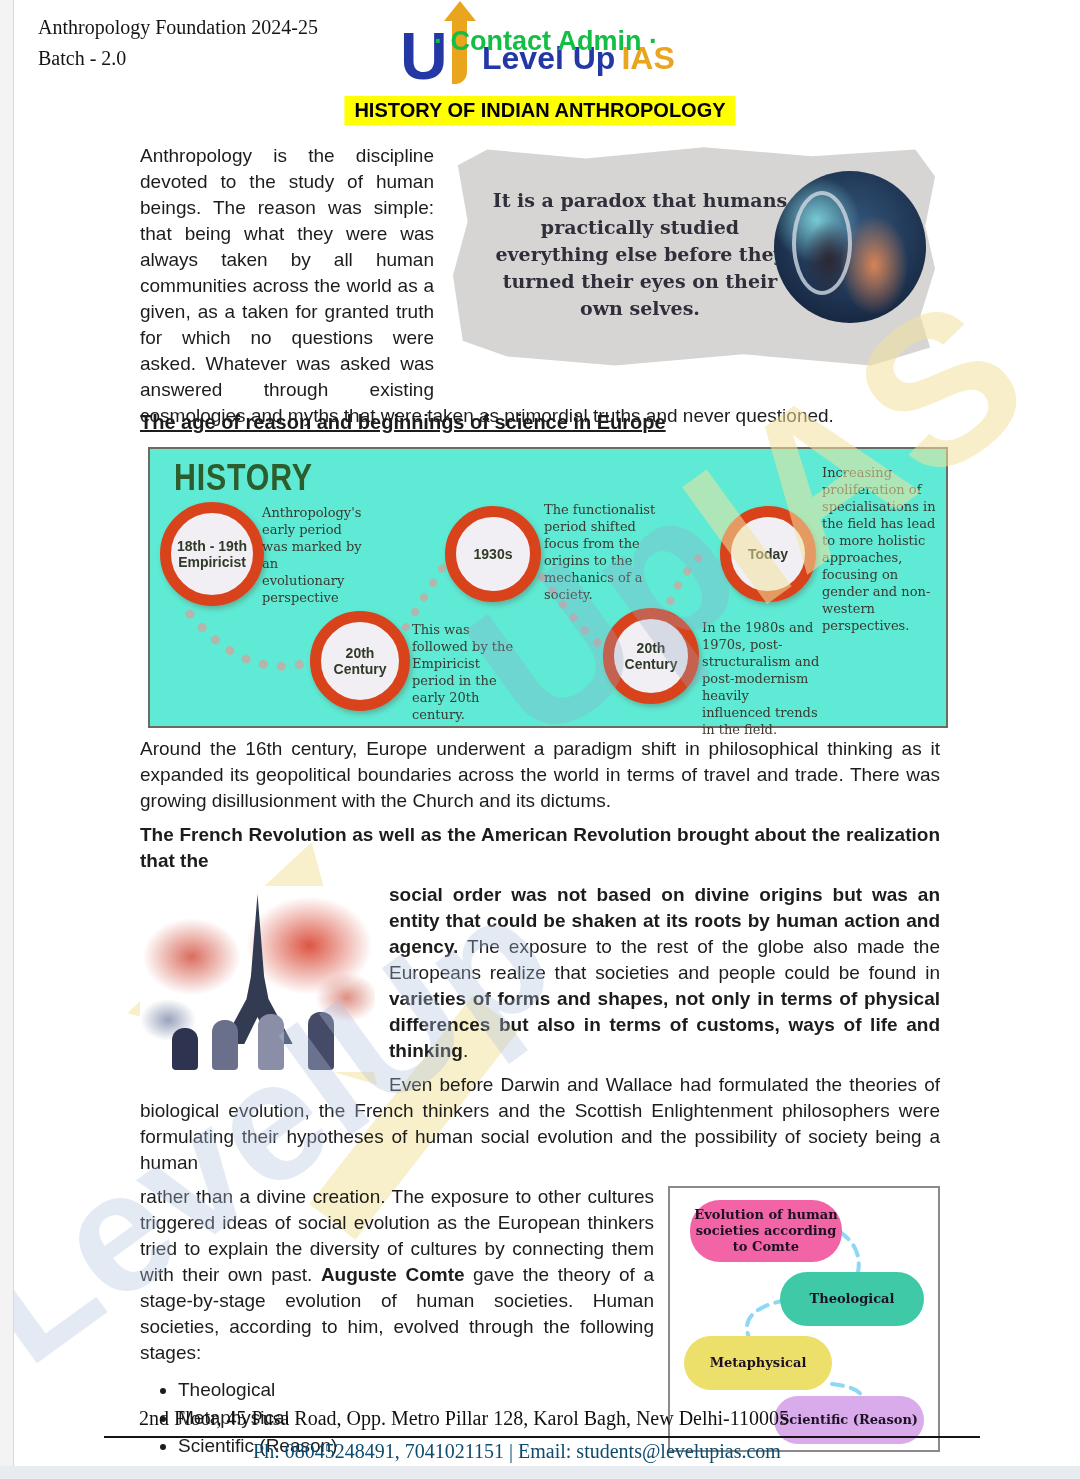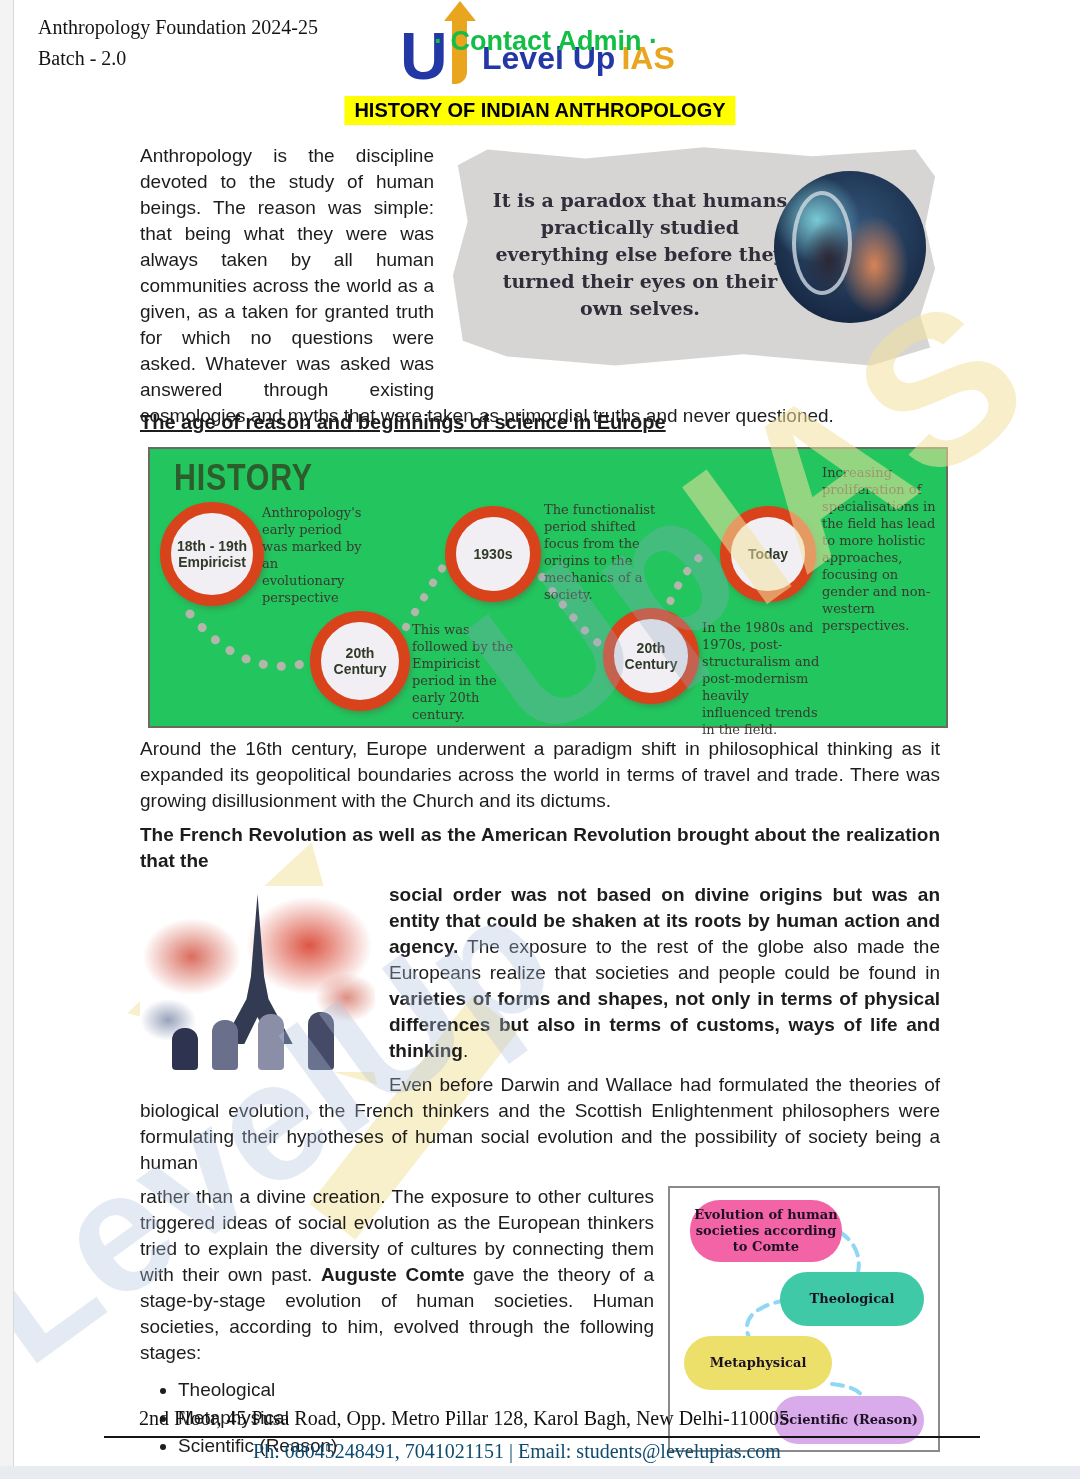--- a/index.html
+++ b/index.html
@@ -42,21 +42,21 @@
   .mirror-photo{position:absolute;right:14px;top:26px;width:152px;height:152px;border-radius:50%;
     background:
       radial-gradient(55px 80px at 66% 62%, rgba(225,135,85,0.95) 0%, rgba(225,135,85,0) 62%),
       radial-gradient(40px 62px at 36% 58%, rgba(45,35,45,0.9) 0%, rgba(45,35,45,0) 62%),
       radial-gradient(62px 62px at 28% 32%, rgba(130,216,225,0.9) 0%, rgba(130,216,225,0) 70%),
       radial-gradient(circle at 52% 40%, #35587e 0%, #15253f 80%);}
   .mirror-rim{position:absolute;left:18px;top:20px;width:52px;height:96px;border:4px solid #cfd8e2;border-radius:50%;opacity:0.8;}
   
   .sec-head{position:absolute;left:140px;top:411px;font-size:20px;font-weight:bold;text-decoration:underline;z-index:3;}
   
-  .infog{position:absolute;left:148px;top:447px;width:800px;height:281px;background:#22c55e;border:2px solid #6b6b60;box-sizing:border-box;z-index:3;}
+  .infog{position:absolute;left:148px;top:447px;width:800px;height:281px;background:#5eead4;border:2px solid #6b6b60;box-sizing:border-box;z-index:3;}
   .hist-title{position:absolute;left:24px;top:8px;font-size:37px;font-weight:bold;color:#2d5c2d;transform:scaleX(0.82);transform-origin:left;letter-spacing:1px;}
   .tl-circle{position:absolute;border-radius:50%;border:11px solid #d8431c;background:#f1eff3;
     display:flex;align-items:center;justify-content:center;text-align:center;
     font-weight:bold;font-size:14px;line-height:16px;color:#2f3a28;box-shadow:2px 3px 5px rgba(90,80,60,0.35);box-sizing:border-box;}
   .tl-desc{position:absolute;font-family:"DejaVu Serif",serif;font-size:13px;line-height:17px;color:#3a3a30;}
   .dots{position:absolute;left:0;top:0;}
   
   .eiffel{float:left;width:235px;height:186px;margin:4px 14px 4px 0;position:relative;background:
       radial-gradient(70px 55px at 22% 38%, rgba(205,60,40,0.75) 0%, rgba(205,60,40,0) 70%),
       radial-gradient(90px 70px at 72% 32%, rgba(214,55,35,0.85) 0%, rgba(214,55,35,0) 70%),

